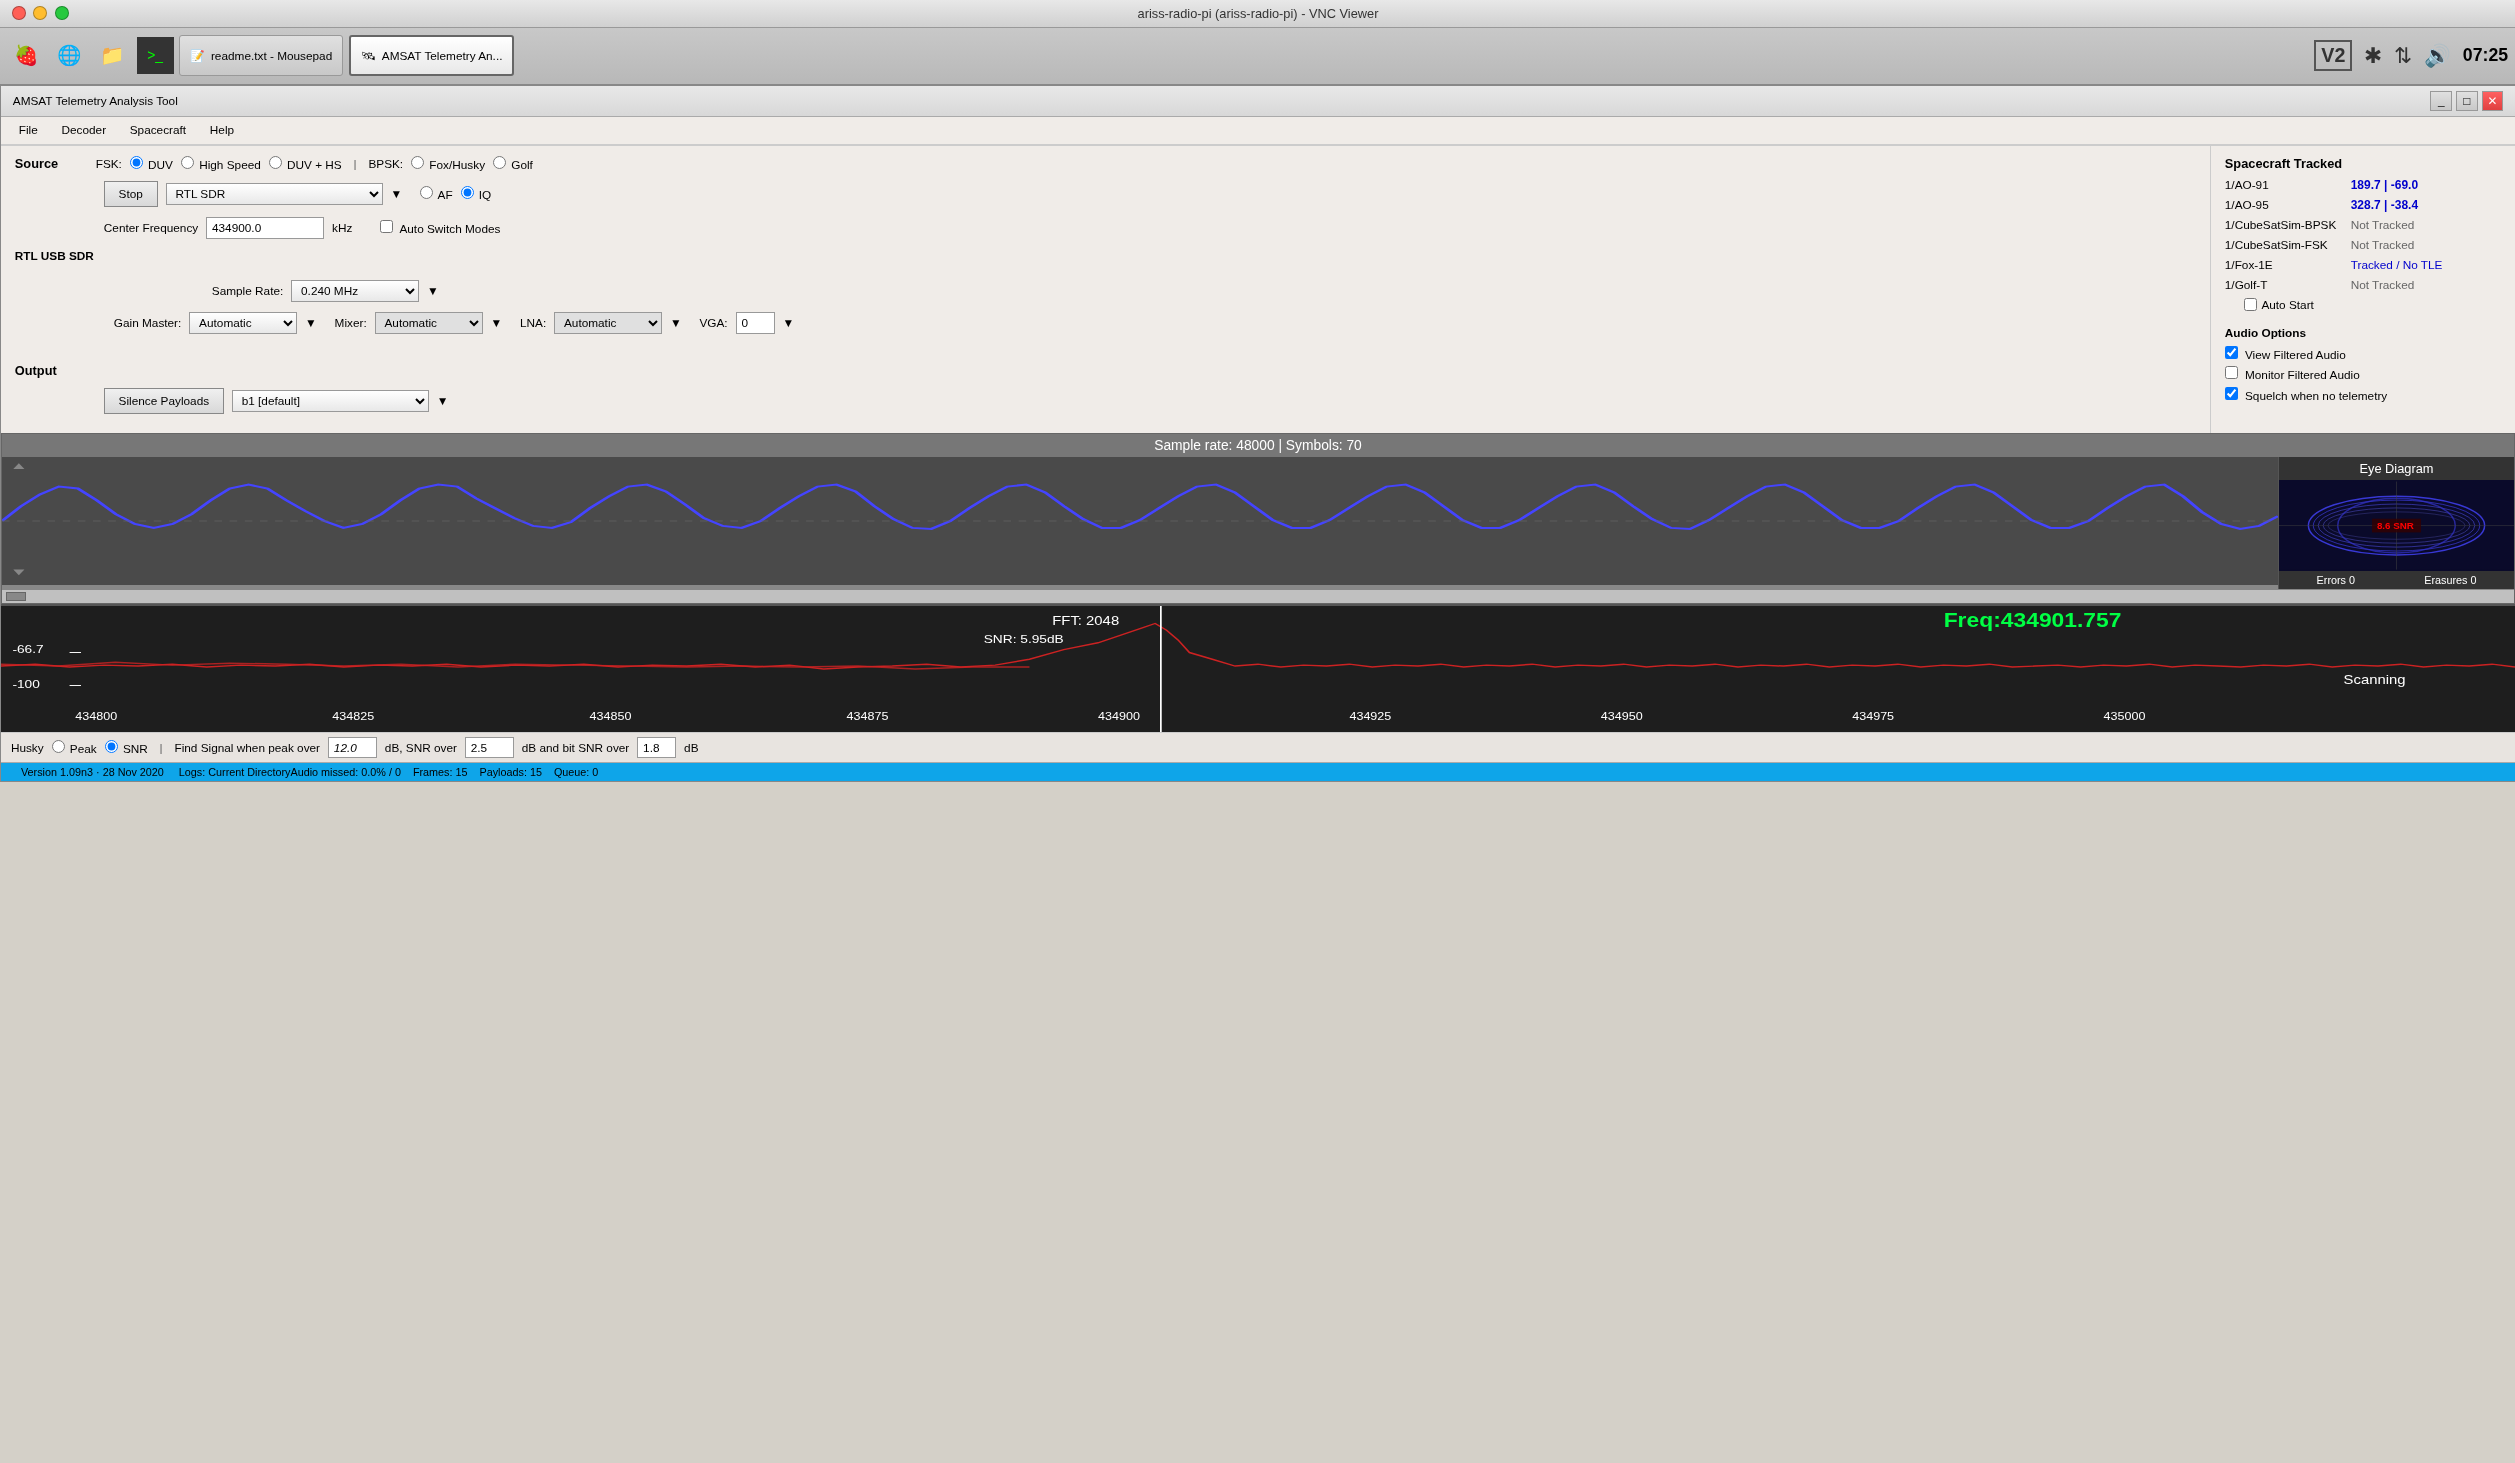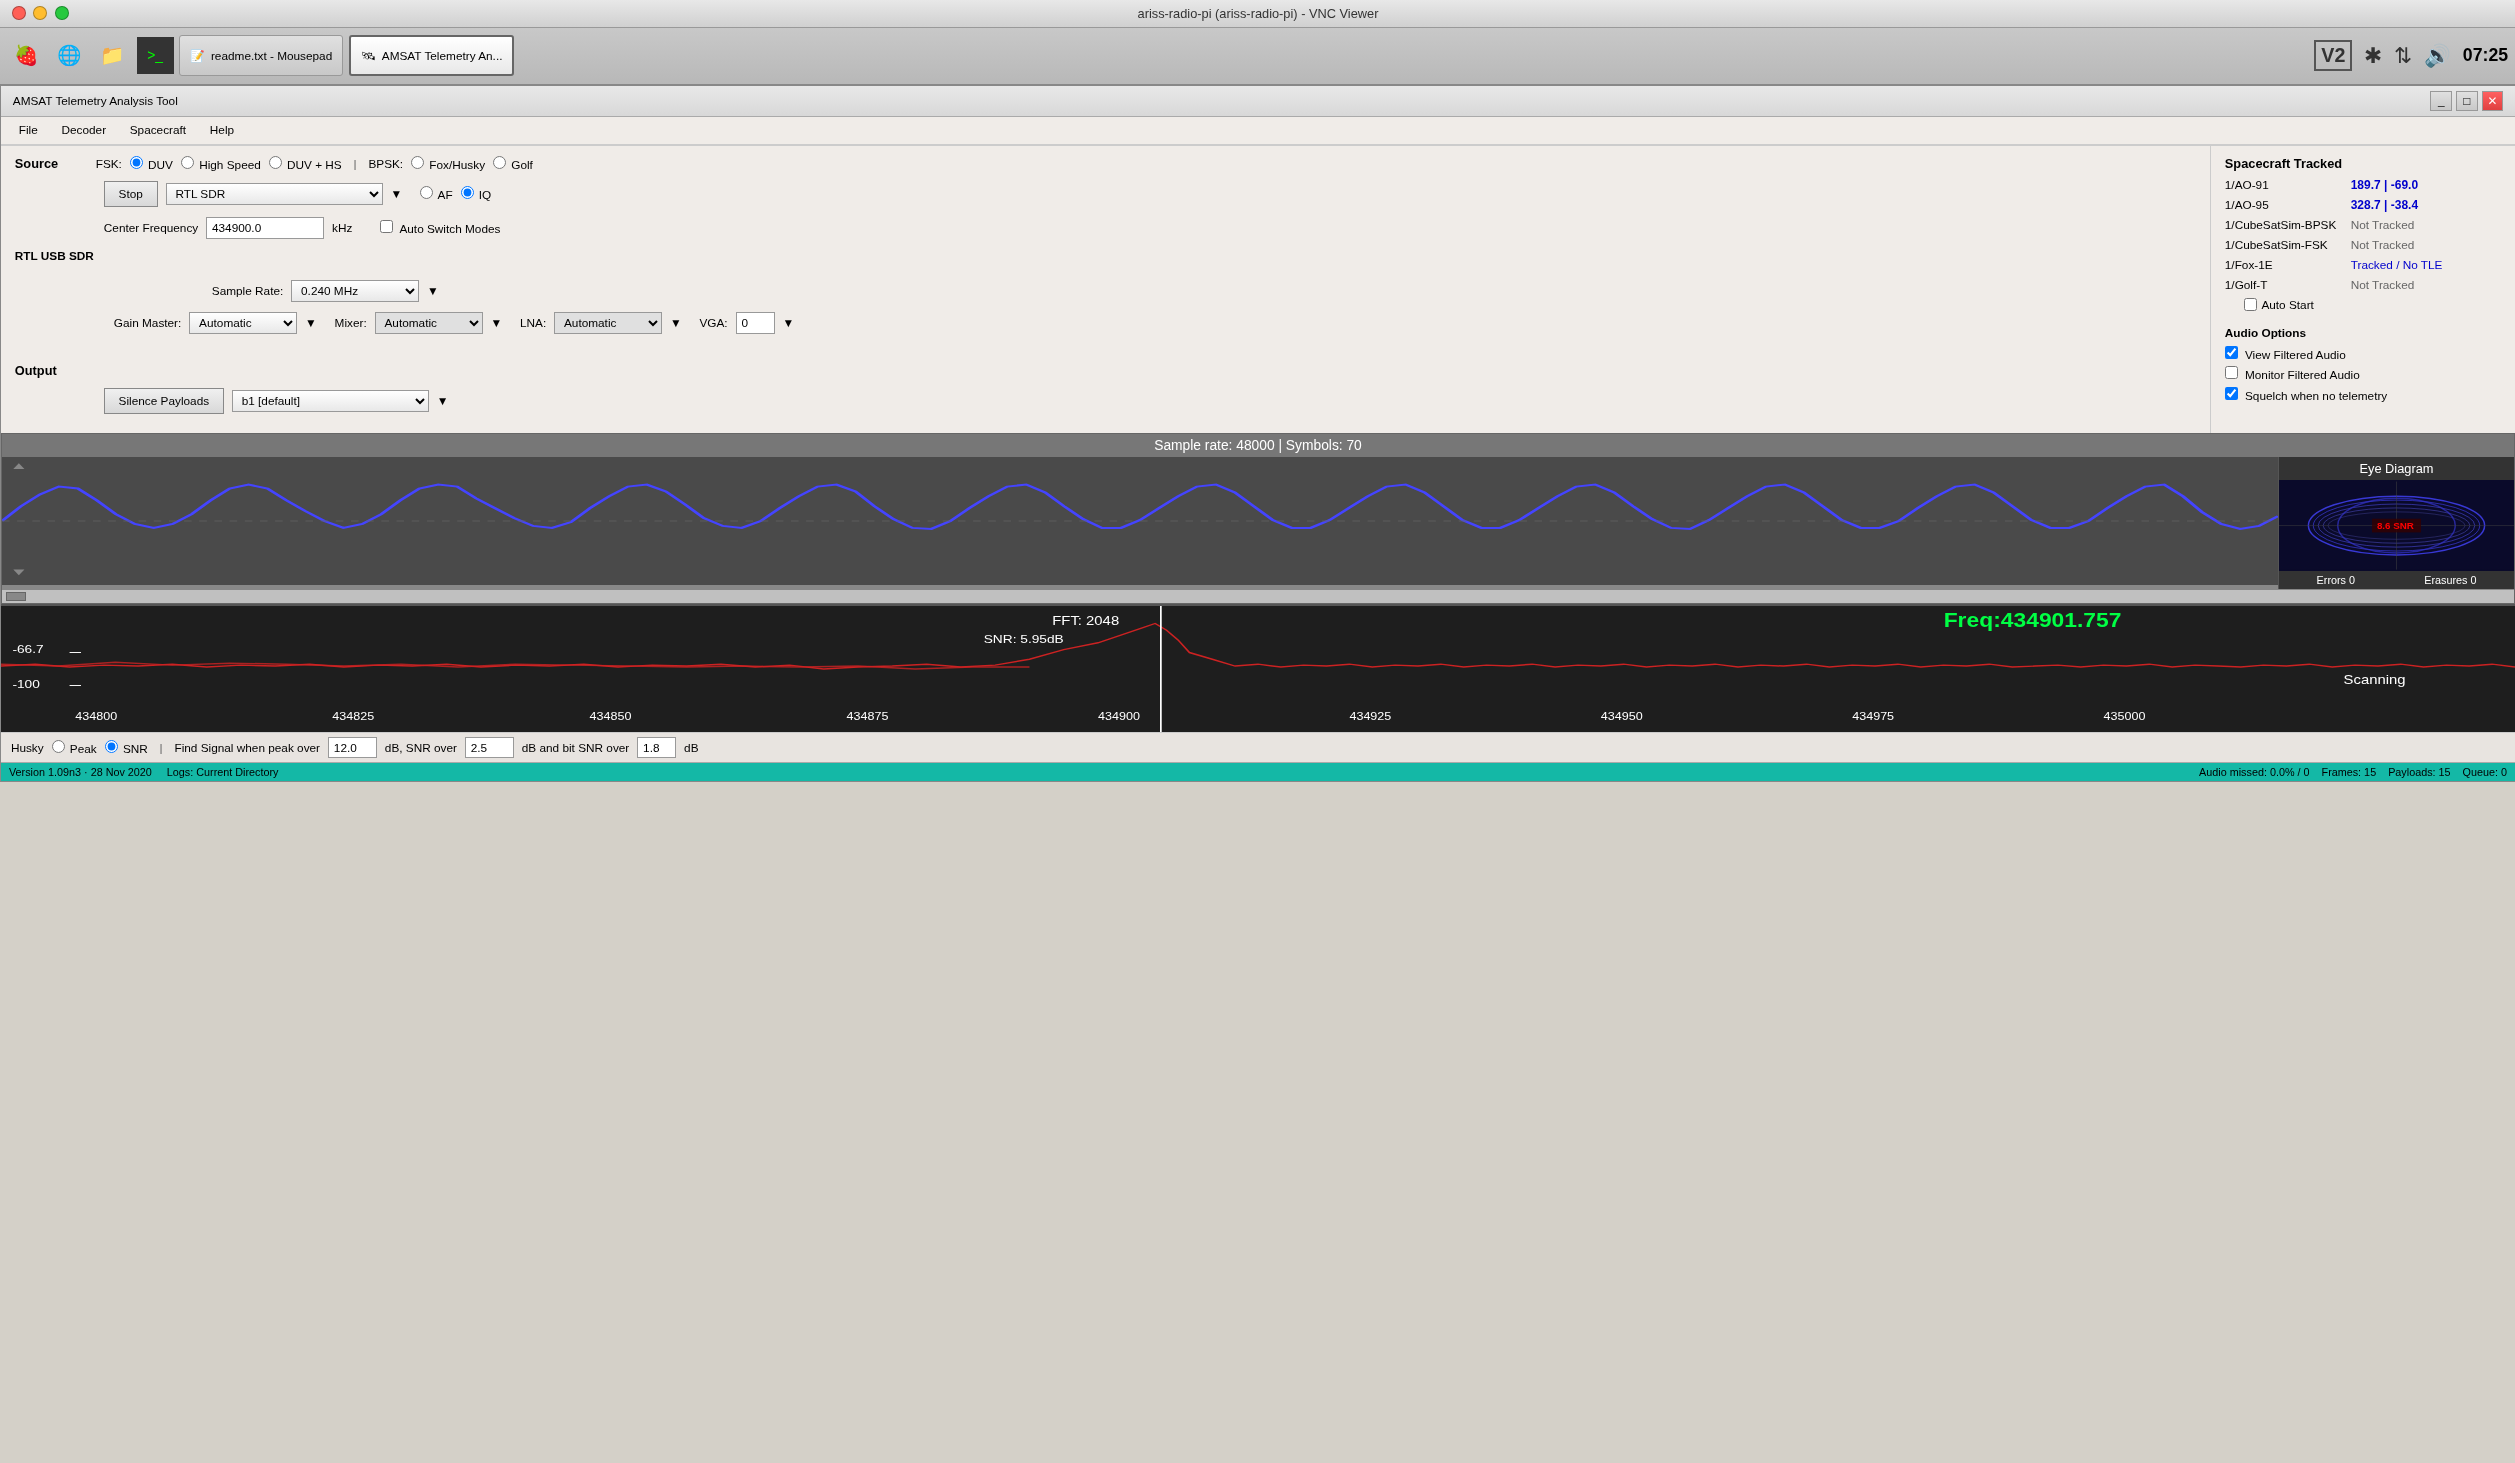--- a/index.html
+++ b/index.html
@@ -267,25 +267,25 @@
     .bottom-bar {
       background: #e8e4e0;
       border-top: 1px solid #ccc;
       padding: 3.9px 9.9px;
       display: flex;
       align-items: center;
       gap: 7.9px;
       font-size: 11.8px;
     }
     .status-bar {
-      background: #14b8a6;
+      background: #0ea5e9;
       border-top: 1px solid #aaa;
-      padding: 3px 8px;
-      display: flex;
-      justify-content: space-between;
+      padding: 3px 20px;
+      display: flex;
+      justify-content: flex-start;
       font-size: 10.8px;
     }
 
     
     .waveform-svg { width: 100%; height: 100%; }
 
     
     .scroll-stub {
       height: 13.8px;
       background: #c0c0c0;
@@ -654,21 +654,21 @@
     <label>
       <input type="radio" name="show" style="">
       <span>Peak</span>
     </label>
     <label>
       <input type="radio" name="show" checked="" style="">
       <span>SNR</span>
     </label>
     <span class="pipe">|</span>
     <span class="label">Find Signal when peak over</span>
-    <input type="text" class="small-input" value="12.0" style="width: 49px;">
+    <input type="text" class="small-input" value="12.0" style="width: 49px; font-style: italic;">
     <span class="label">dB, SNR over</span>
     <input type="text" class="small-input" value="2.5" style="width: 49px;">
     <span class="label">dB and bit SNR over</span>
     <input type="text" class="small-input" value="1.8" style="width: 39px;">
     <span class="label">dB</span>
   </div>
 
   <div class="status-bar">
     <span>
       <span>Version 1.09n3 · 28 Nov 2020</span>

